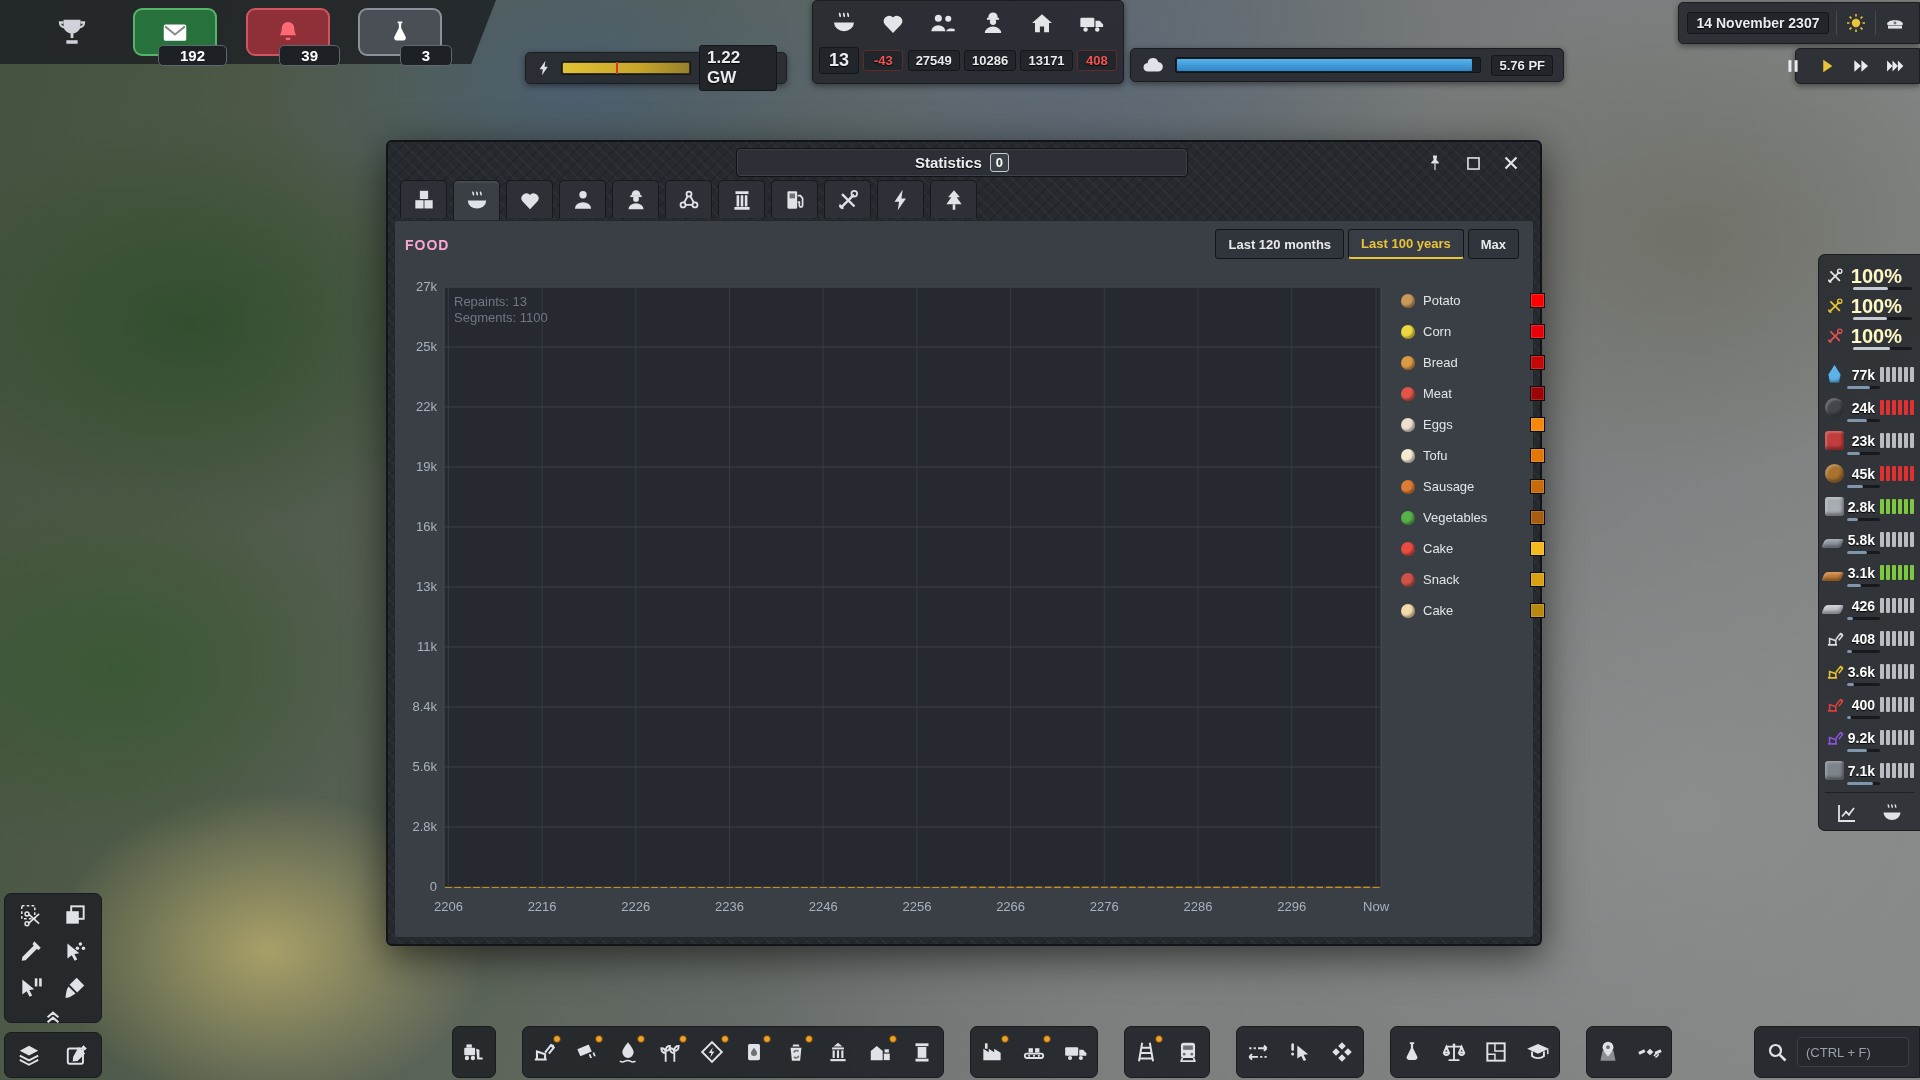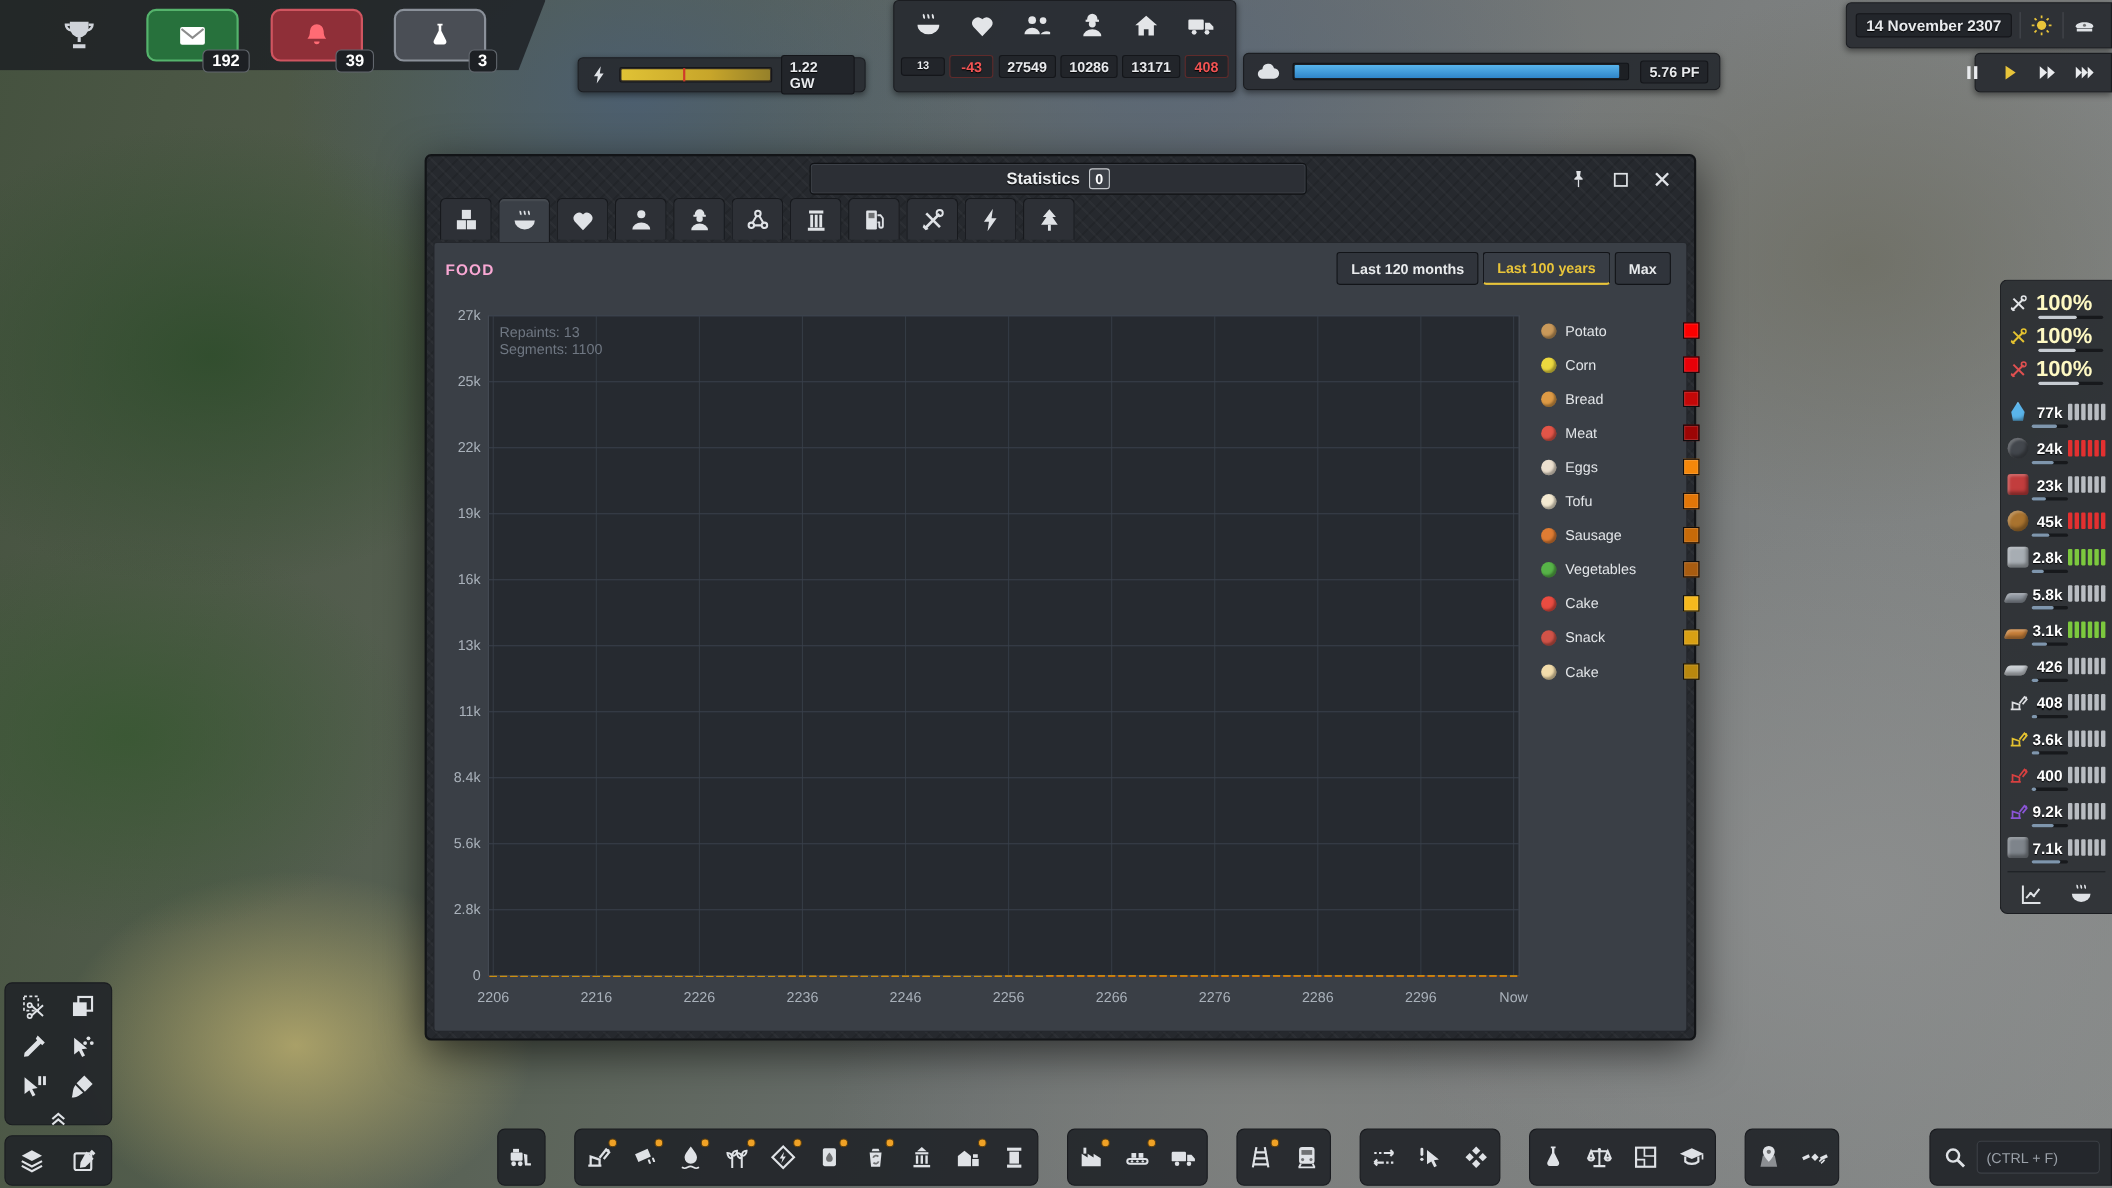--- a/index.html
+++ b/index.html
@@ -24,21 +24,21 @@
   .panel { position:absolute; background:rgba(40,43,48,.93); border:1px solid #1b1d21; border-radius:5px; box-shadow:0 2px 6px rgba(0,0,0,.45); }
   .vbox { background:#22252a; border:1px solid #14161a; border-radius:3px; color:#e9ebee; font-weight:bold; font-size:14px; display:flex; align-items:center; justify-content:center; padding:2px 7px; text-shadow:0 1px 1px #000; }
   .vbox.green { color:#45d96e; border-color:#2c5a3c; }
   .vbox.red   { color:#f25454; border-color:#5f2b2b; }
   .ic { display:inline-block; vertical-align:middle; color:#dfe2e6; }
   .row { display:flex; align-items:center; }
 
   
   #notif-strip { position:absolute; left:0; top:0; width:496px; height:64px; background:rgba(28,31,35,.82); clip-path:polygon(0 0,100% 0,95% 100%,0 100%); }
   .badge { position:absolute; width:84px; height:48px; border-radius:9px; border:2px solid; display:flex; align-items:center; justify-content:center; }
-  .badge .pill { position:absolute; right:-12px; bottom:-12px; background:#1d2024; border:1px solid #62676e; border-radius:5px; color:#fff; font-weight:bold; font-size:15px; padding:1px 8px; }
+  .badge .pill { position:absolute; right:-12px; bottom:-12px; background:#1d2024; border:1px solid #62676e; border-radius:5px; color:#fff; font-weight:bold; font-size:15px; padding:1px 21px; }
 
   
   #win { position:absolute; left:386px; top:140px; width:1156px; height:806px; background:#26292e; border:2px solid #121417; border-radius:6px; box-shadow:0 10px 40px rgba(0,0,0,.6);
     background-image:
       repeating-linear-gradient(45deg, rgba(255,255,255,.028) 0 2px, transparent 2px 9px),
       repeating-linear-gradient(-45deg, rgba(0,0,0,.10) 0 2px, transparent 2px 9px);
   }
   #win-title { position:absolute; left:348px; top:6px; width:452px; height:29px; background:#2c2f35; border:1px solid #101215; border-radius:4px; display:flex; align-items:center; justify-content:center; gap:8px; box-shadow:inset 0 0 0 1px #3c4047; }
   #win-title .t { color:#eceef0; font-weight:bold; font-size:15px; text-shadow:0 1px 1px #000; }
   #win-title .b { background:#3c4047; border:1px solid #c7cace; color:#fff; font-weight:bold; font-size:13px; border-radius:3px; padding:0 5px; line-height:17px; }
@@ -449,21 +449,21 @@
 
   <div class="panel" style="left:525px;top:52px;width:262px;height:32px">
     <div class="row" style="height:100%;padding:0 9px;gap:8px">
       <svg class="ic" width="20" height="20">
           <use href="#i-bolt"></use>
         </svg>
       <div style="width:140px;height:14px;background:#3a3326;border:1px solid #15161a;border-radius:2px;position:relative">
         <div style="position:absolute;inset:1px;background:linear-gradient(90deg,#e0c235,#c7a52a 60%,#96812a);border-radius:1px"></div>
         <div style="position:absolute;left:42%;top:0;width:2px;height:100%;background:#d03a2a"></div>
       </div>
-      <span class="vbox" style="font-size:13px">1.22 GW</span>
+      <span class="vbox" style="font-size:17px">1.22 GW</span>
     </div>
   </div>
 
   <div class="panel" style="left:812px;top:0px;width:312px;height:84px">
     <div id="cs-icons" class="row" style="justify-content:space-around;height:40px;padding:4px 6px 0">
         <svg width="28" height="28" class="ic" style="color: rgb(227, 229, 232);">
           <use href="#i-bowl"></use>
         </svg>
         <svg width="28" height="28" class="ic" style="color: rgb(227, 229, 232);">
           <use href="#i-heart"></use>
@@ -475,21 +475,21 @@
           <use href="#i-worker"></use>
         </svg>
         <svg width="28" height="28" class="ic" style="color: rgb(227, 229, 232);">
           <use href="#i-house"></use>
         </svg>
         <svg width="28" height="28" class="ic" style="color: rgb(227, 229, 232);">
           <use href="#i-truck"></use>
         </svg>
       </div>
     <div id="cs-values" class="row" style="justify-content:space-around;height:38px;padding:0 4px">
-        <span class="vbox" style="min-width: 40px; font-size: 10px;">13</span>
+        <span class="vbox" style="min-width: 40px; font-size: 18px;">13</span>
         <span class="vbox red" style="min-width: 40px; font-size: 13px;">-43</span>
         <span class="vbox" style="min-width: 40px; font-size: 13px;">27549</span>
         <span class="vbox" style="min-width: 40px; font-size: 13px;">10286</span>
         <span class="vbox" style="min-width: 40px; font-size: 13px;">13171</span>
         <span class="vbox red" style="min-width: 40px; font-size: 13px;">408</span>
       </div>
   </div>
 
 
   <div class="panel" style="left:1130px;top:48px;width:434px;height:34px">

